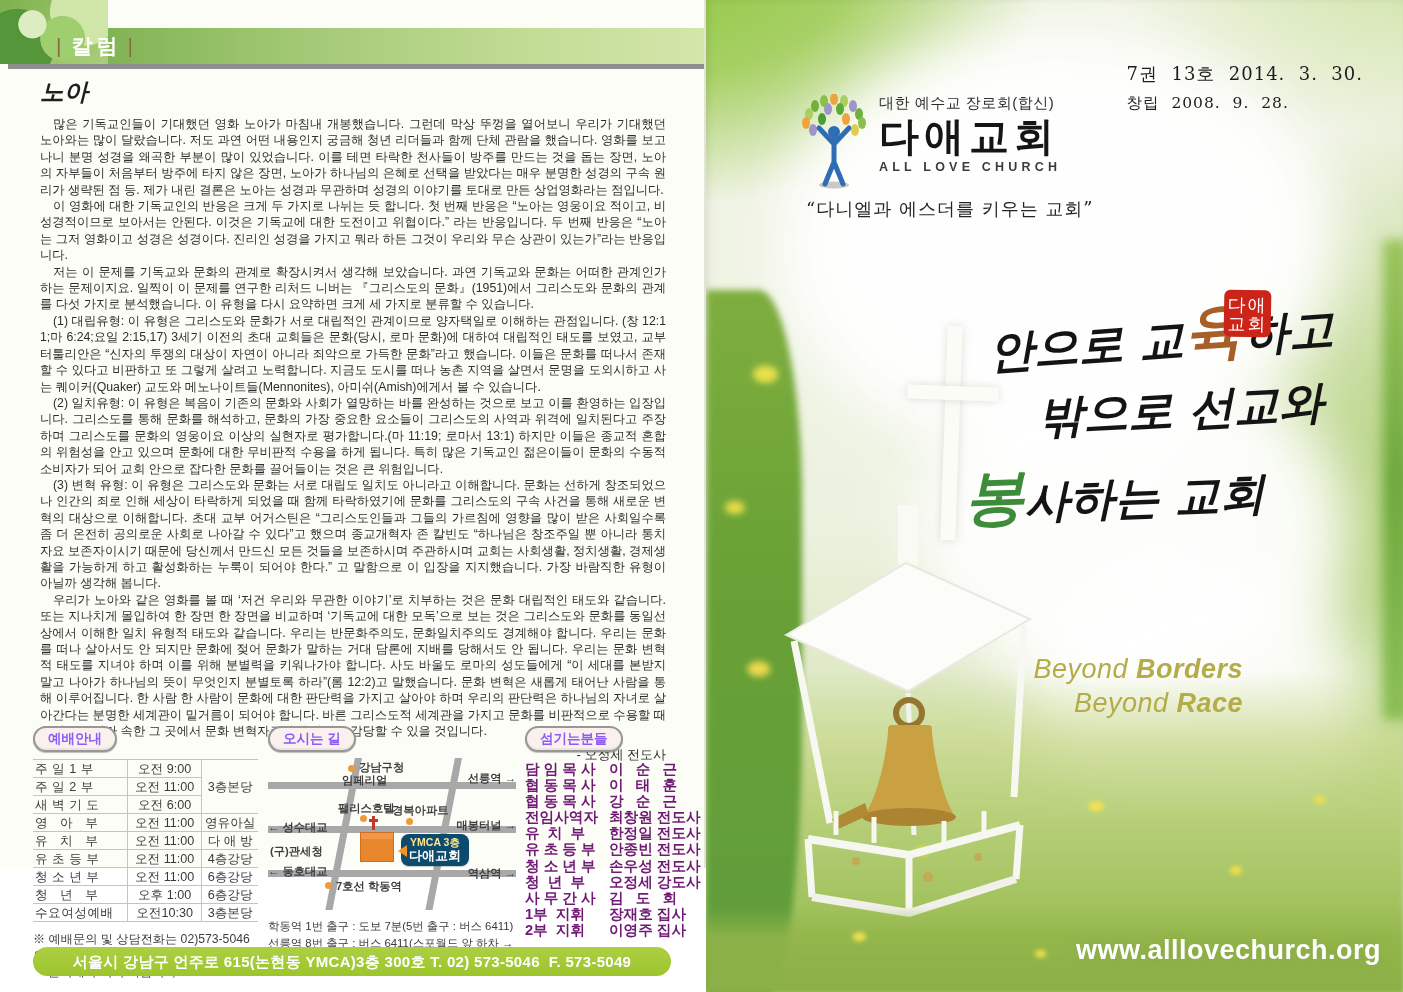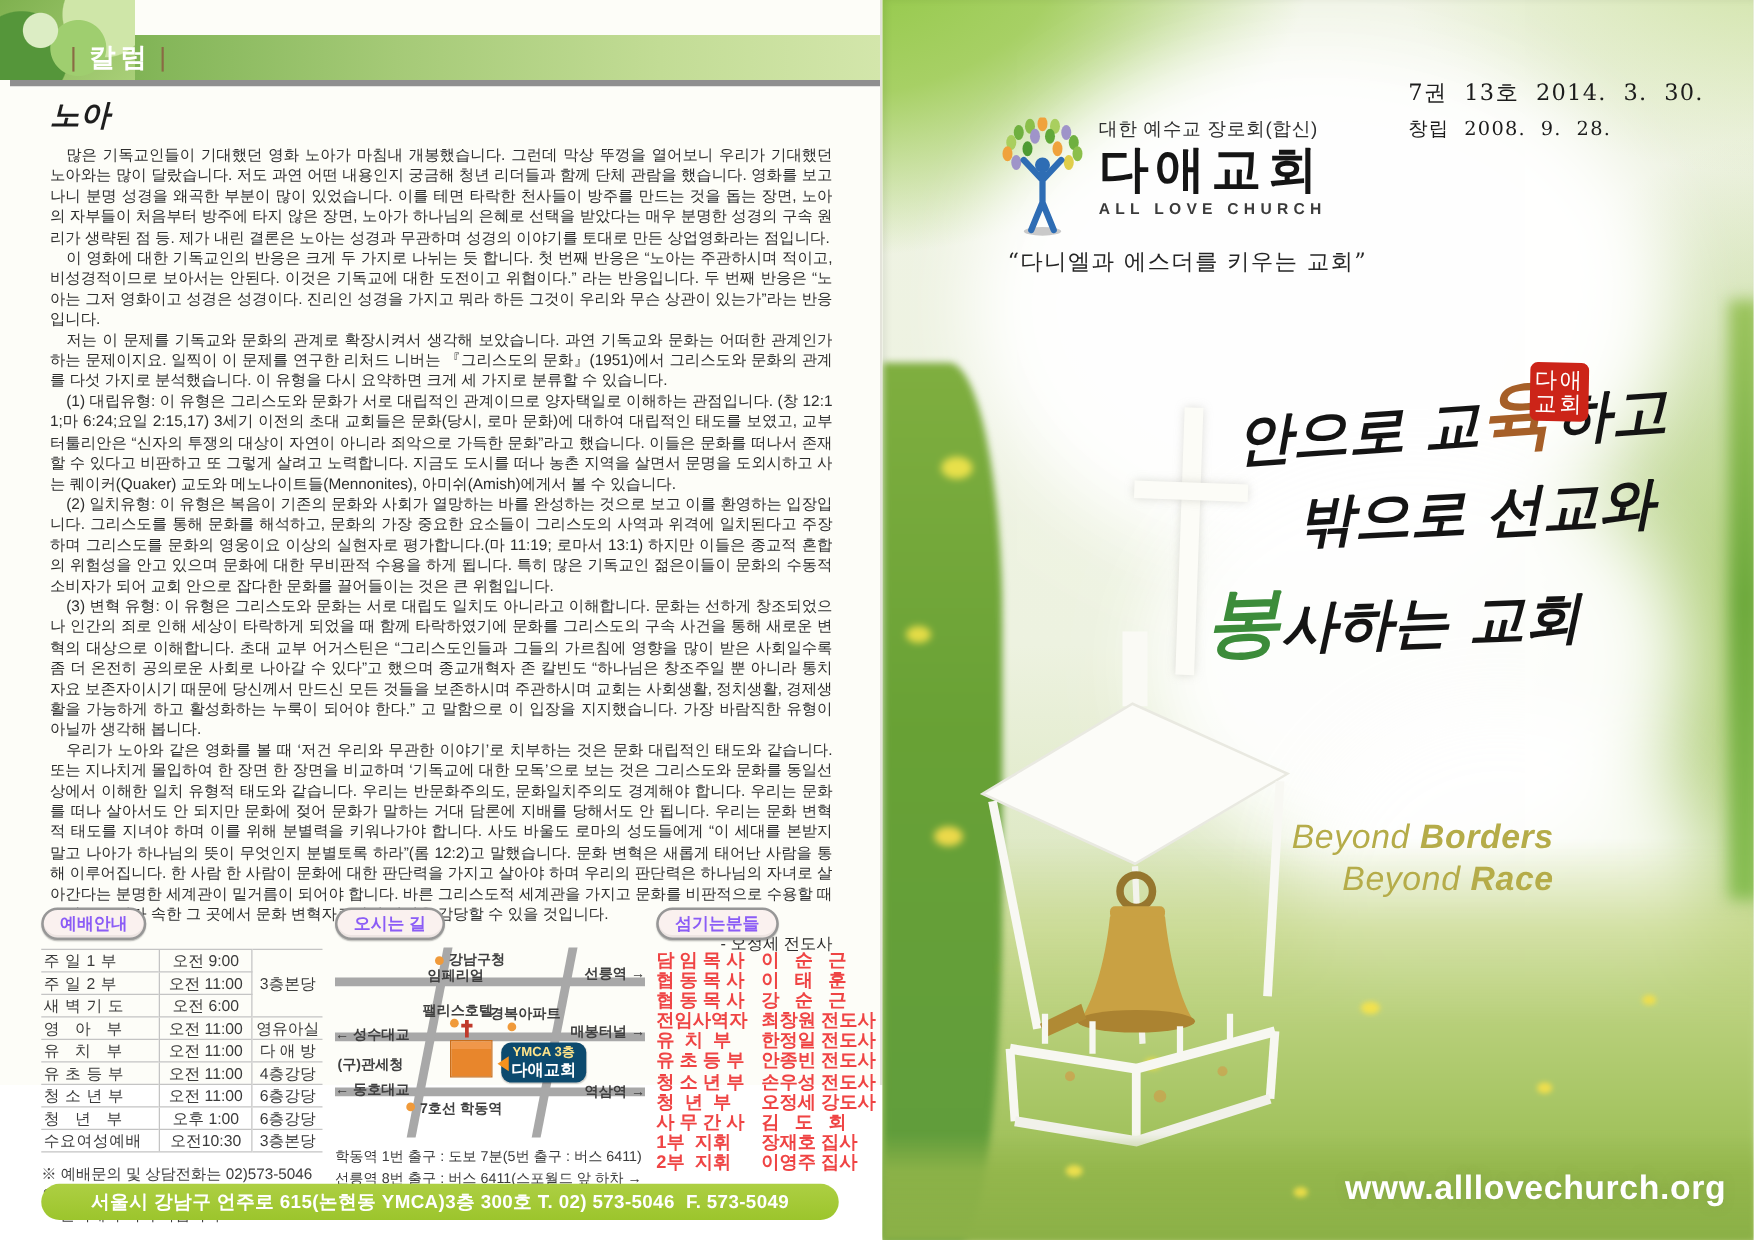--- a/index.html
+++ b/index.html
@@ -58,21 +58,21 @@
   .callout{position:absolute;left:133px;top:76px;z-index:4;background:#0c4a6e;border-radius:8px;
     padding:2px 8px 3px;text-align:center;box-shadow:0 1px 1px rgba(0,0,0,.2);}
   .callout::before{content:"";position:absolute;left:-9px;top:11px;border:6px solid rgba(0,0,0,0);
     border-right:9px solid #f6921e;}
   .callout .c1{color:#ffe48a;font-size:10.5px;font-weight:bold;line-height:12px;}
   .callout .c2{color:#fff;font-size:13px;font-weight:bold;line-height:15px;}
   .map-note{font-size:11.4px;color:#3a3a3a;line-height:1.45;}
   .map-notes{margin-top:8px;}
   .servants{left:525px;width:182px;}
   .slist{margin-top:9px;}
-  .srow{display:flex;font-size:14.6px;font-weight:bold;color:#ef4444;line-height:16.1px;}
+  .srow{display:flex;font-size:14.6px;font-weight:bold;color:#701a75;line-height:16.1px;}
   .srole{white-space:pre;width:84px;flex:none;}
   .sname{white-space:pre;}
   .address-bar{position:absolute;left:33px;right:33px;top:947px;height:29px;border-radius:15px;
     background:linear-gradient(180deg,#adcf43,#9cc52c);color:#fff;font-weight:bold;font-size:15px;
     text-align:center;line-height:29px;letter-spacing:0.3px;white-space:pre;}
   
   .page-right{position:relative;width:697px;height:992px;flex:none;overflow:hidden;
     background:
       radial-gradient(620px 400px at -50px -50px, #8cc63e 0%, #a7d065 32%, rgba(167,208,101,0) 64%),
       radial-gradient(520px 300px at 103% -40px, #cfe3a4 0%, rgba(207,227,164,0) 60%),
@@ -145,21 +145,21 @@
 
   <div class="page-left">
     <div class="banner"></div>
     <div class="banner-photo"></div>
     <div class="banner-title"><span class="pipe">|</span><span>칼럼</span><span class="pipe">|</span></div>
     <div class="header-rule"></div>
 
     <div class="essay">
       <div class="essay-title">노아</div>
       <p>많은 기독교인들이 기대했던 영화 노아가 마침내 개봉했습니다. 그런데 막상 뚜껑을 열어보니 우리가 기대했던 노아와는 많이 달랐습니다. 저도 과연 어떤 내용인지 궁금해 청년 리더들과 함께 단체 관람을 했습니다. 영화를 보고 나니 분명 성경을 왜곡한 부분이 많이 있었습니다. 이를 테면 타락한 천사들이 방주를 만드는 것을 돕는 장면, 노아의 자부들이 처음부터 방주에 타지 않은 장면, 노아가 하나님의 은혜로 선택을 받았다는 매우 분명한 성경의 구속 원리가 생략된 점 등. 제가 내린 결론은 노아는 성경과 무관하며 성경의 이야기를 토대로 만든 상업영화라는 점입니다.</p>
-      <p>이 영화에 대한 기독교인의 반응은 크게 두 가지로 나뉘는 듯 합니다. 첫 번째 반응은 “노아는 주관하시며 적이고, 비성경적이므로 보아서는 안된다. 이것은 기독교에 대한 도전이고 위협이다.” 라는 반응입니다. 두 번째 반응은 “노아는 그저 영화이고 성경은 성경이다. 진리인 성경을 가지고 뭐라 하든 그것이 우리와 무슨 상관이 있는가”라는 반응입니다.</p>
+      <p>이 영화에 대한 기독교인의 반응은 크게 두 가지로 나뉘는 듯 합니다. 첫 번째 반응은 “노아는 영웅이요 적이고, 비성경적이므로 보아서는 안된다. 이것은 기독교에 대한 도전이고 위협이다.” 라는 반응입니다. 두 번째 반응은 “노아는 그저 영화이고 성경은 성경이다. 진리인 성경을 가지고 뭐라 하든 그것이 우리와 무슨 상관이 있는가”라는 반응입니다.</p>
       <p>저는 이 문제를 기독교와 문화의 관계로 확장시켜서 생각해 보았습니다. 과연 기독교와 문화는 어떠한 관계인가하는 문제이지요. 일찍이 이 문제를 연구한 리처드 니버는 『그리스도의 문화』(1951)에서 그리스도와 문화의 관계를 다섯 가지로 분석했습니다. 이 유형을 다시 요약하면 크게 세 가지로 분류할 수 있습니다.</p>
       <p>(1) 대립유형: 이 유형은 그리스도와 문화가 서로 대립적인 관계이므로 양자택일로 이해하는 관점입니다. (창 12:11;마 6:24;요일 2:15,17) 3세기 이전의 초대 교회들은 문화(당시, 로마 문화)에 대하여 대립적인 태도를 보였고, 교부 터툴리안은 “신자의 투쟁의 대상이 자연이 아니라 죄악으로 가득한 문화”라고 했습니다. 이들은 문화를 떠나서 존재할 수 있다고 비판하고 또 그렇게 살려고 노력합니다. 지금도 도시를 떠나 농촌 지역을 살면서 문명을 도외시하고 사는 퀘이커(Quaker) 교도와 메노나이트들(Mennonites), 아미쉬(Amish)에게서 볼 수 있습니다.</p>
       <p>(2) 일치유형: 이 유형은 복음이 기존의 문화와 사회가 열망하는 바를 완성하는 것으로 보고 이를 환영하는 입장입니다. 그리스도를 통해 문화를 해석하고, 문화의 가장 중요한 요소들이 그리스도의 사역과 위격에 일치된다고 주장하며 그리스도를 문화의 영웅이요 이상의 실현자로 평가합니다.(마 11:19; 로마서 13:1) 하지만 이들은 종교적 혼합의 위험성을 안고 있으며 문화에 대한 무비판적 수용을 하게 됩니다. 특히 많은 기독교인 젊은이들이 문화의 수동적 소비자가 되어 교회 안으로 잡다한 문화를 끌어들이는 것은 큰 위험입니다.</p>
       <p>(3) 변혁 유형: 이 유형은 그리스도와 문화는 서로 대립도 일치도 아니라고 이해합니다. 문화는 선하게 창조되었으나 인간의 죄로 인해 세상이 타락하게 되었을 때 함께 타락하였기에 문화를 그리스도의 구속 사건을 통해 새로운 변혁의 대상으로 이해합니다. 초대 교부 어거스틴은 “그리스도인들과 그들의 가르침에 영향을 많이 받은 사회일수록 좀 더 온전히 공의로운 사회로 나아갈 수 있다”고 했으며 종교개혁자 존 칼빈도 “하나님은 창조주일 뿐 아니라 통치자요 보존자이시기 때문에 당신께서 만드신 모든 것들을 보존하시며 주관하시며 교회는 사회생활, 정치생활, 경제생활을 가능하게 하고 활성화하는 누룩이 되어야 한다.” 고 말함으로 이 입장을 지지했습니다. 가장 바람직한 유형이 아닐까 생각해 봅니다.</p>
       <p>우리가 노아와 같은 영화를 볼 때 ‘저건 우리와 무관한 이야기’로 치부하는 것은 문화 대립적인 태도와 같습니다. 또는 지나치게 몰입하여 한 장면 한 장면을 비교하며 ‘기독교에 대한 모독’으로 보는 것은 그리스도와 문화를 동일선상에서 이해한 일치 유형적 태도와 같습니다. 우리는 반문화주의도, 문화일치주의도 경계해야 합니다. 우리는 문화를 떠나 살아서도 안 되지만 문화에 젖어 문화가 말하는 거대 담론에 지배를 당해서도 안 됩니다. 우리는 문화 변혁적 태도를 지녀야 하며 이를 위해 분별력을 키워나가야 합니다. 사도 바울도 로마의 성도들에게 “이 세대를 본받지 말고 나아가 하나님의 뜻이 무엇인지 분별토록 하라”(롬 12:2)고 말했습니다. 문화 변혁은 새롭게 태어난 사람을 통해 이루어집니다. 한 사람 한 사람이 문화에 대한 판단력을 가지고 살아야 하며 우리의 판단력은 하나님의 자녀로 살아간다는 분명한 세계관이 밑거름이 되어야 합니다. 바른 그리스도적 세계관을 가지고 문화를 비판적으로 수용할 때 우리는 우리가 속한 그 곳에서 문화 변혁자로서의 사명을 감당할 수 있을 것입니다.</p>
       <div class="signature">- 오정세 전도사</div>
     </div>
 
     <div class="section worship">
       <span class="badge">예배안내</span>

